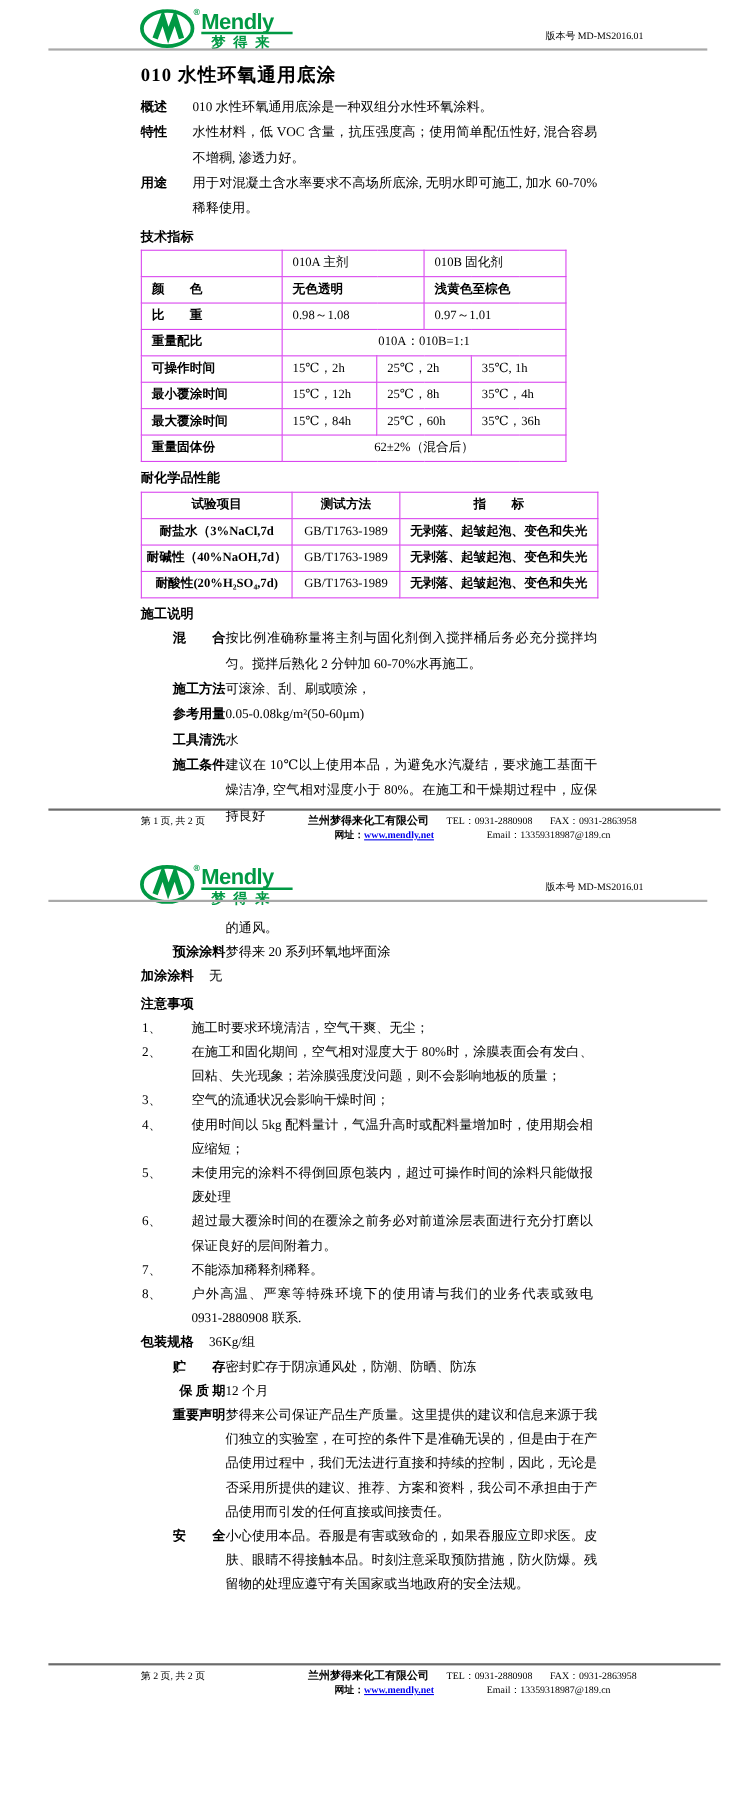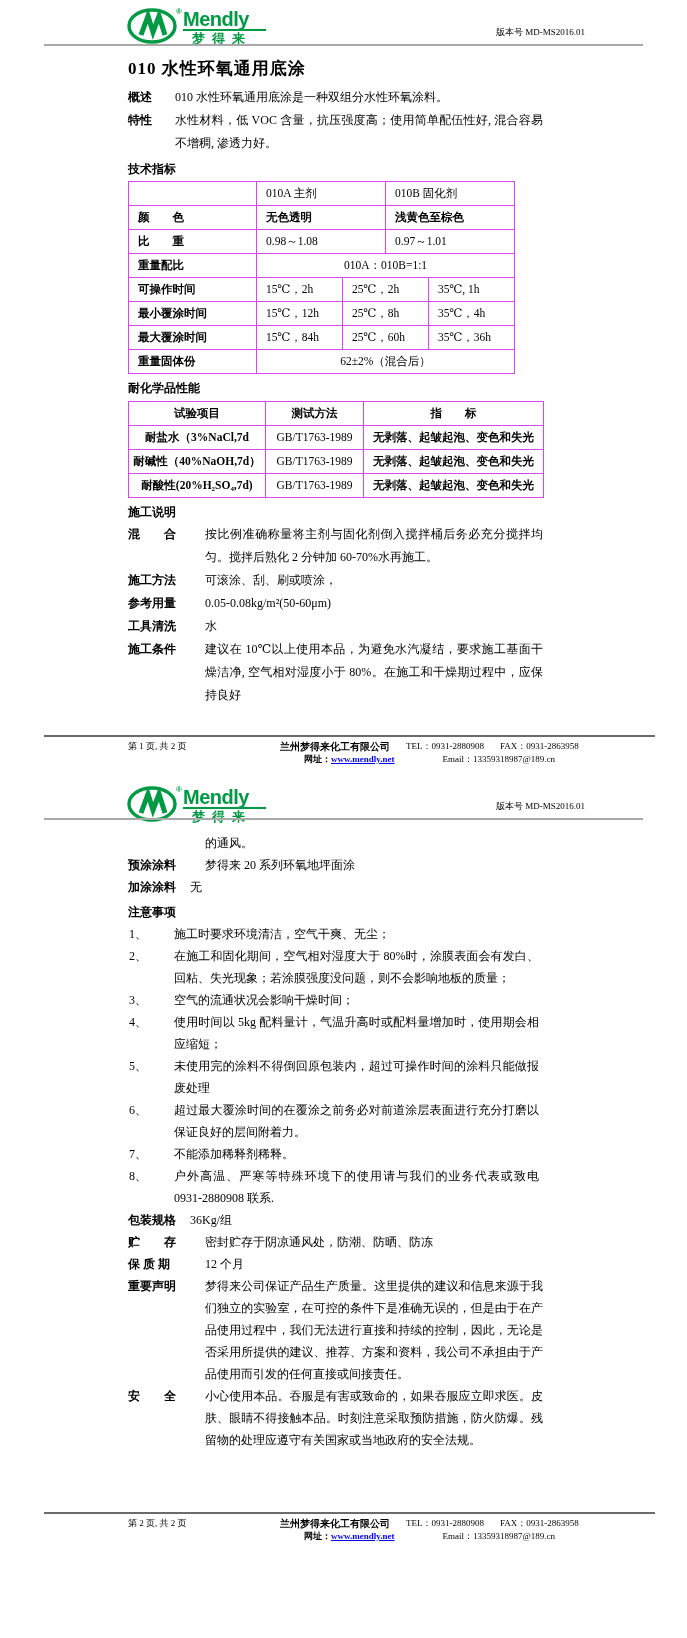--- a/index.html
+++ b/index.html
@@ -25,21 +25,21 @@
   .version{position:absolute;right:102px;bottom:7px;font-size:9px;white-space:nowrap;}
 
   
   .content{margin:0 144px 0 128px;font-size:12px;line-height:23px;}
   .page-2 .content{line-height:22px;margin-top:12px;}
 
   .title{font-size:17px;font-weight:bold;letter-spacing:1px;margin:11px 0 5px 0;line-height:24px;}
 
   .row{display:flex;align-items:flex-start;}
   .row .lbl{font-weight:bold;flex:0 0 47px;white-space:nowrap;}
-  .crow .lbl{flex:0 0 77px;}
+  .crow .lbl{flex:0 0 77px;text-align:right;}
   .crow-sm .lbl{flex:0 0 62px;}
   .row .txt{flex:1;text-align:justify;}
 
   .sec-title{font-weight:bold;margin-top:4px;line-height:21px;}
 
   table{border-collapse:collapse;table-layout:fixed;font-size:11.5px;}
   td{border:1px solid #d946ef;height:22px;padding:0;overflow:hidden;white-space:nowrap;}
   .tech{width:386px;margin-top:1px;}
   .tech td.lab{padding-left:9px;font-weight:bold;}
   .tech td.val{padding-left:9px;}
@@ -91,20 +91,24 @@
     <div class="content">
       <div class="title">010 水性环氧通用底涂</div>
 
       <div class="row">
         <span class="lbl">概述</span>
         <span class="txt">010 水性环氧通用底涂是一种双组分水性环氧涂料。</span>
       </div>
       <div class="row">
         <span class="lbl">特性</span>
         <span class="txt">水性材料，低 VOC 含量，抗压强度高；使用简单配伍性好, 混合容易不增稠, 渗透力好。</span>
+      </div>
+      <div class="row">
+        <span class="lbl">用途</span>
+        <span class="txt">用于对混凝土含水率要求不高场所底涂, 无明水即可施工, 加水 60-70%稀释使用。</span>
       </div>
 
       <div class="sec-title">技术指标</div>
       <table class="tech">
         <colgroup>
             <col style="width:128px">
             <col span="6" style="width:43px">
           </colgroup>
         <tbody>
             <tr>

